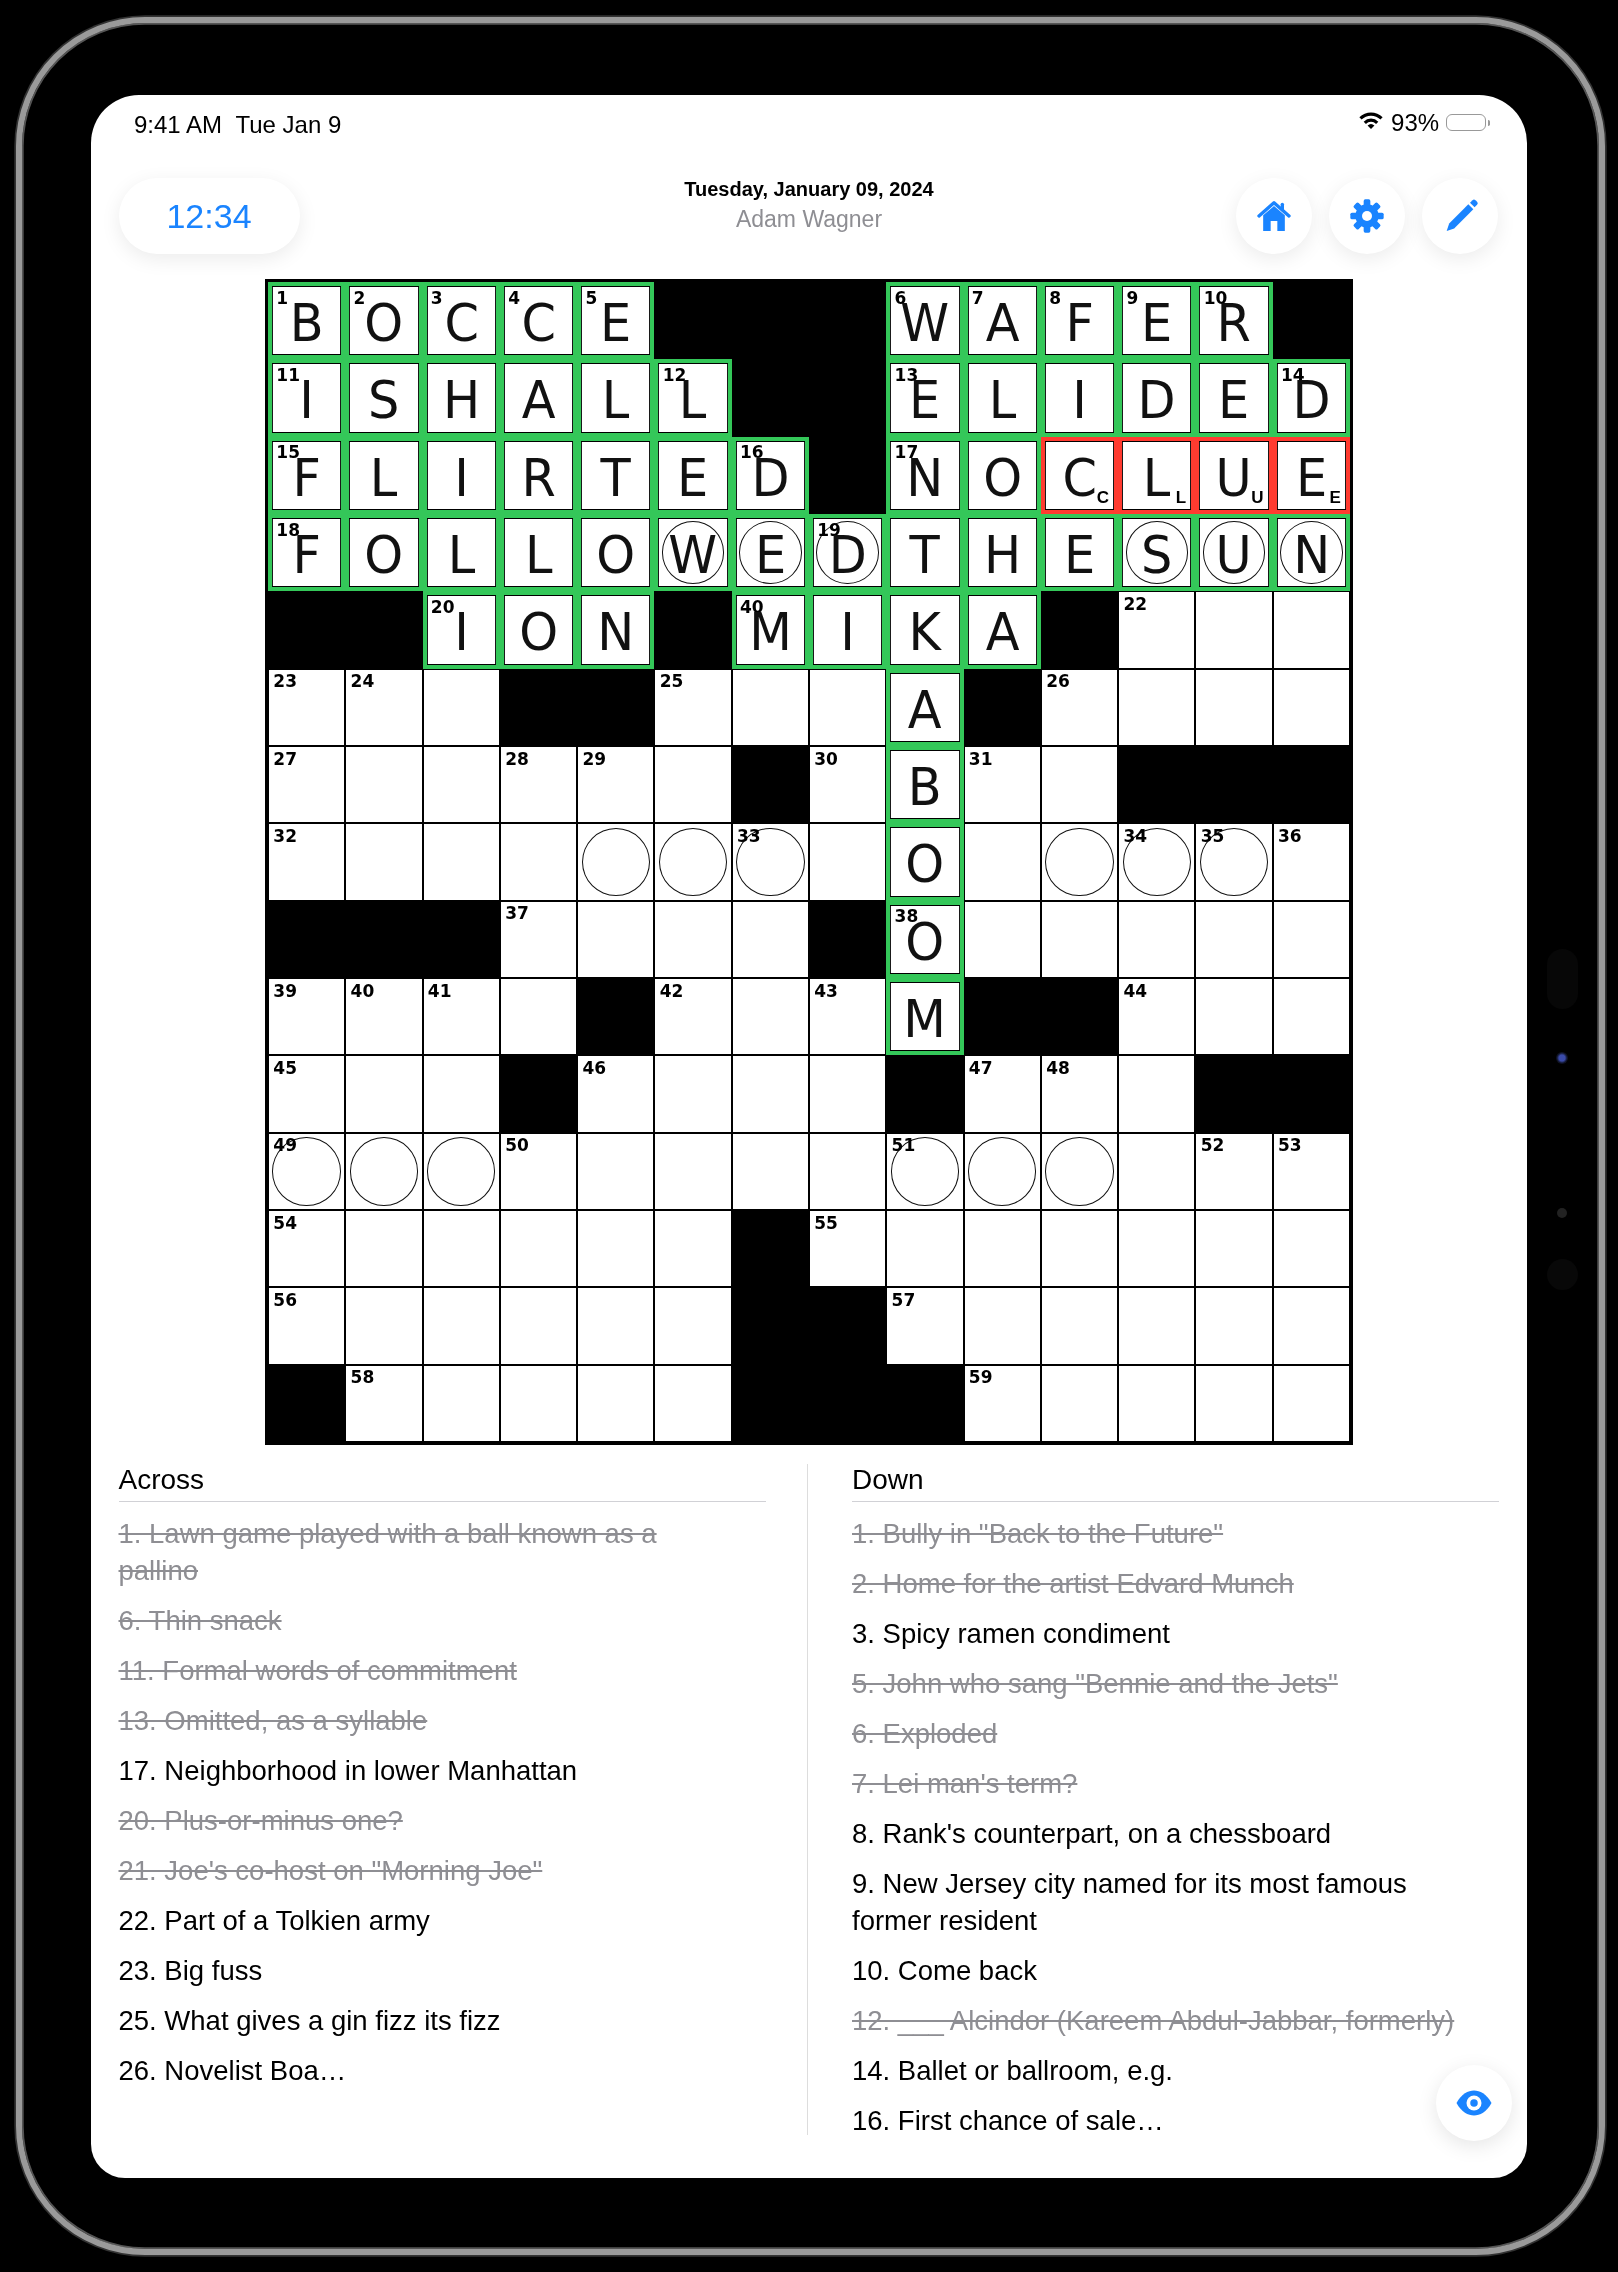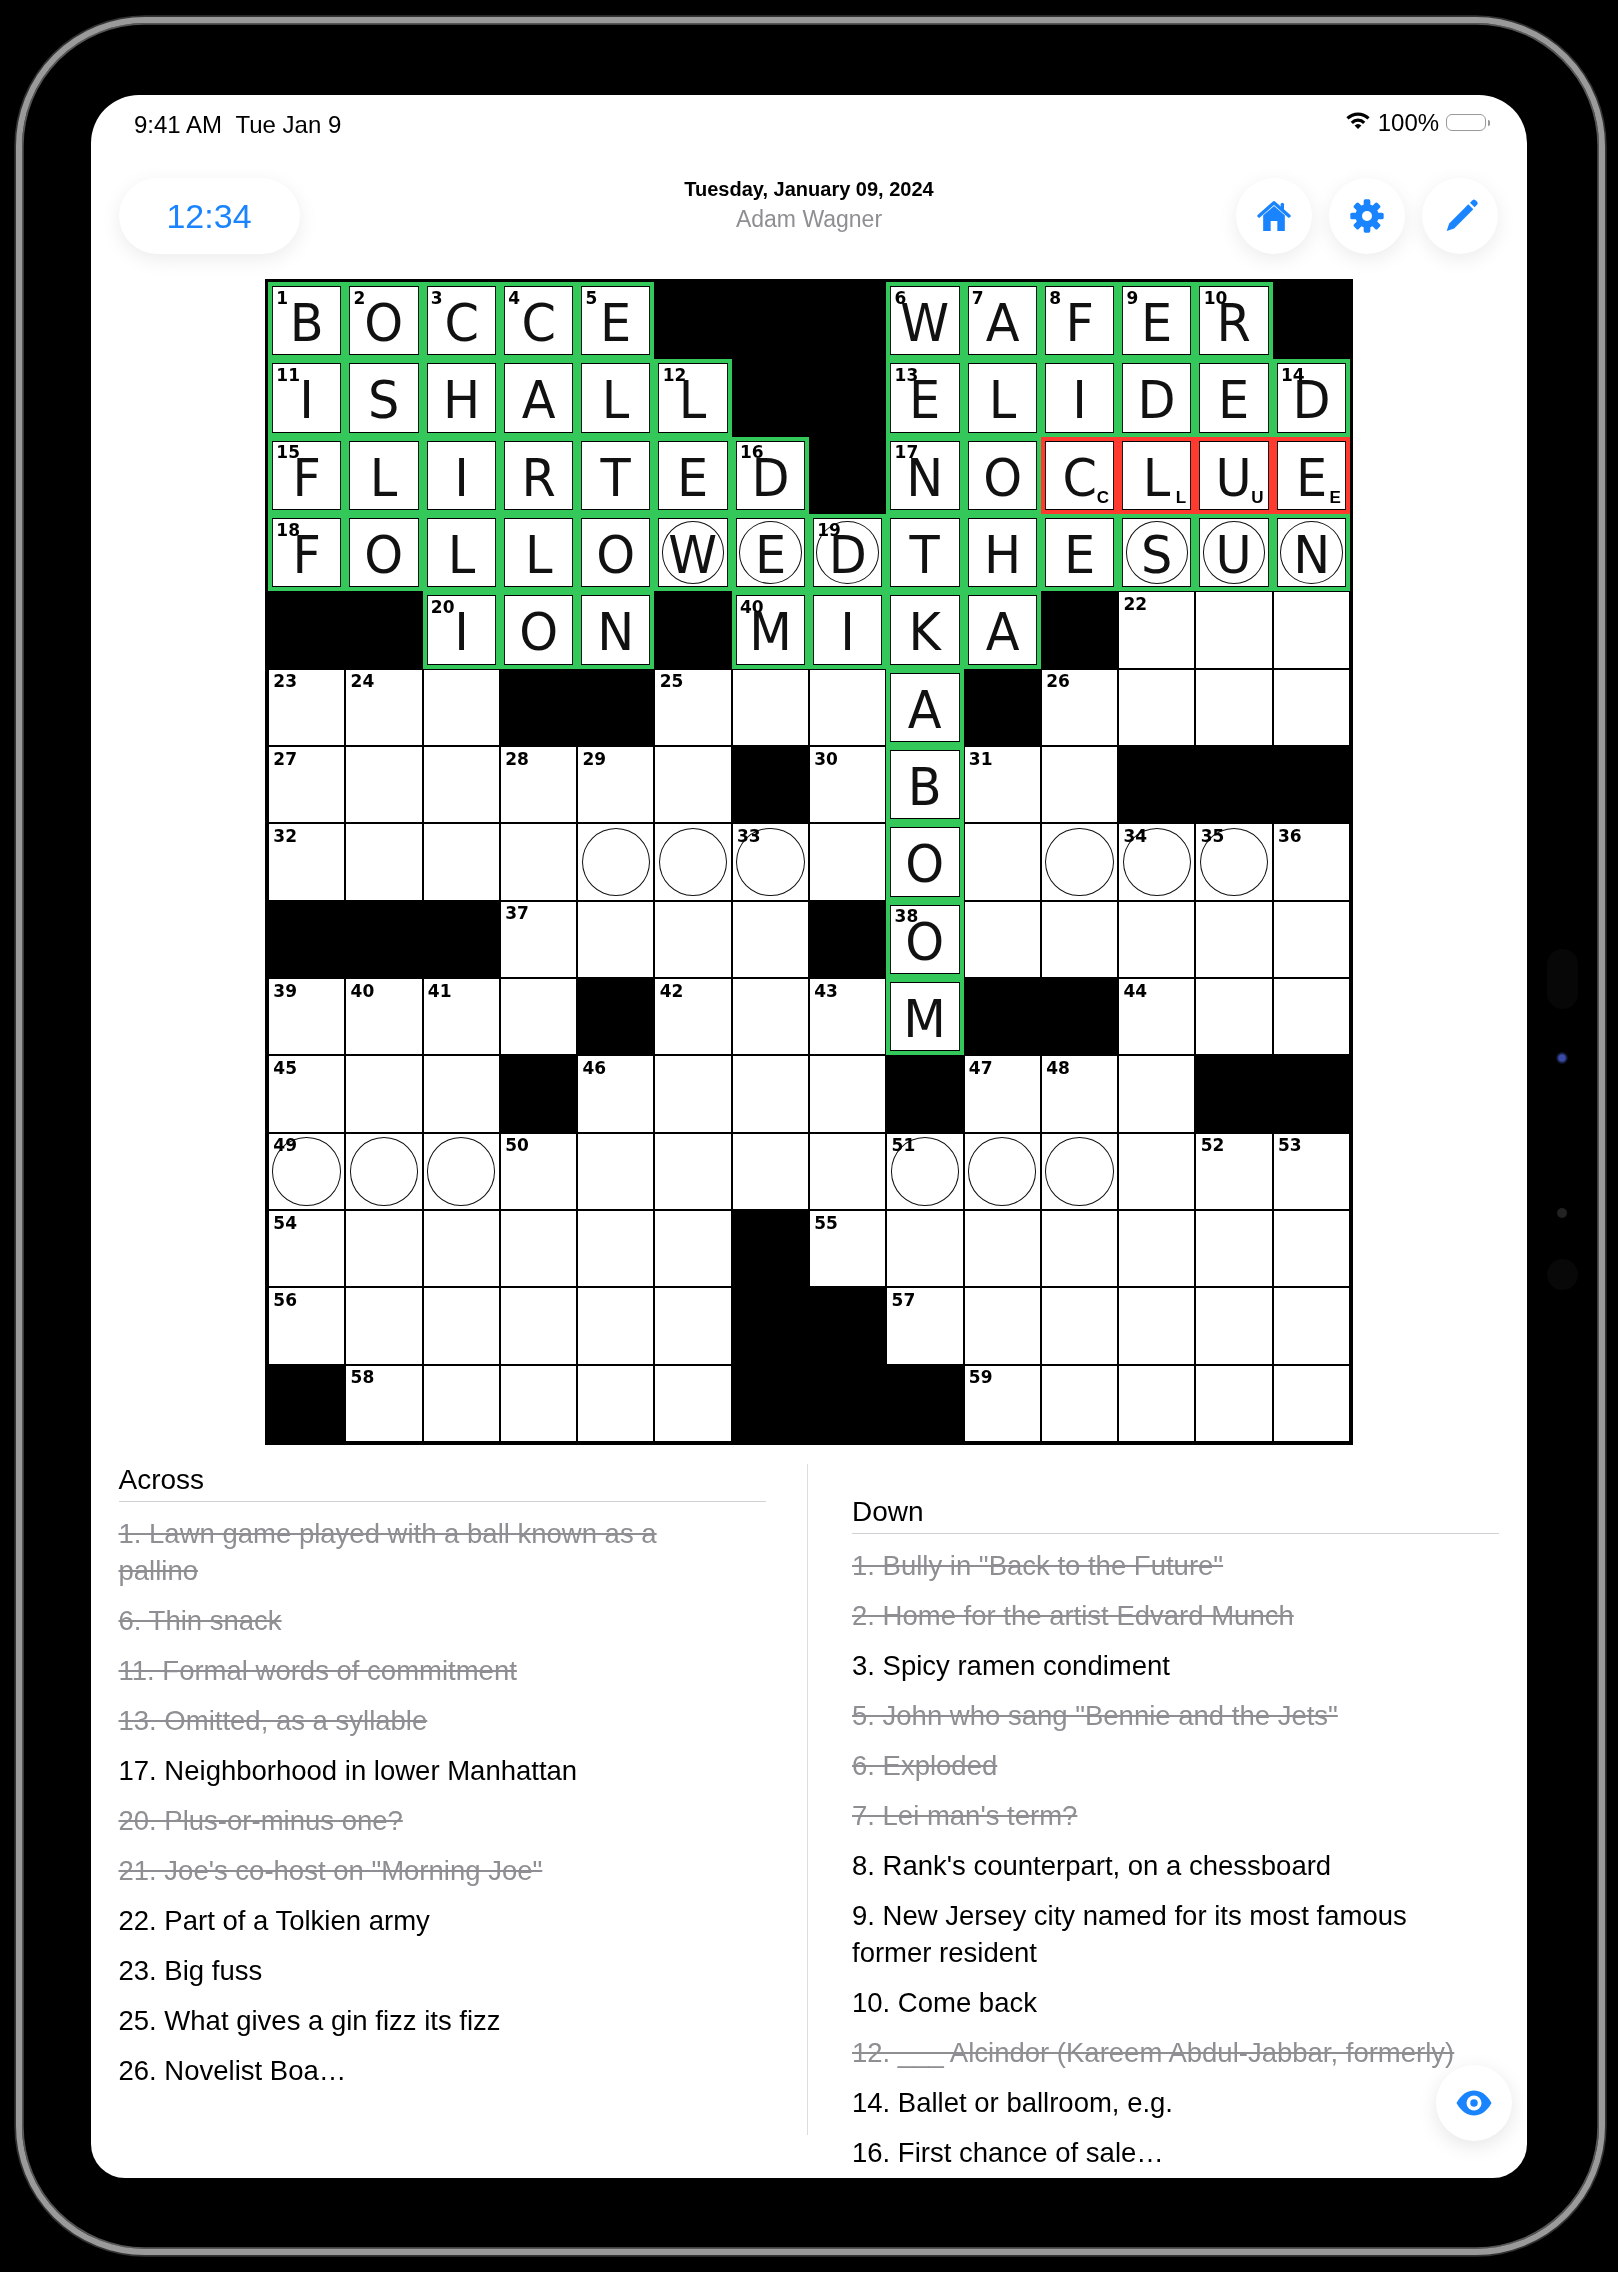--- a/index.html
+++ b/index.html
@@ -57,21 +57,21 @@
   .cell .letter {
     position:absolute; left:0; right:0; top:6.9px; text-align:center; font-size:52px; color:#111;
     font-family:"DejaVu Sans", sans-serif; font-weight:normal; transform:scaleX(0.95);
   }
   .cell .circle { position:absolute; left:3.4px; right:3.4px; top:3.4px; bottom:3.4px; border:1.7px solid #111; border-radius:50%; }
   .cell .hint { position:absolute; right:5.2px; bottom:1.7px; font-size:17px; font-weight:bold; color:#000; }
 
   .clues { position:absolute; left:0; top:1369px; width:100%; bottom:0;text-decoration:underline; }
   .col { position:absolute; top:0; width:647px; }
   .col.across { left:27.5px; }
-  .col.down { left:761px;margin-top:32px; }
+  .col.down { left:761px; }
   .divider-v { position:absolute; left:716px; top:0; width:0.9px; height:671px; background:#ddd; }
   .col h3 { margin:0; font-size:28px; font-weight:normal; color:#000; padding-bottom:5.2px; border-bottom:1.7px solid #d1d1d6; }
   .clue { font-size:27.5px; line-height:37px; color:#000; margin-top:13px; max-width:551px; }
   .col.down .clue { max-width:620px; }
   .clue.done { color:#8e8e93; text-decoration:line-through; }
 
   .eye-btn {
     position:absolute; right:15.5px; top:1970px; width:76px; height:76px; border-radius:50%;
     background:#fff; box-shadow:0 5.2px 20.7px rgba(0,0,0,0.10); display:flex; align-items:center; justify-content:center;
   }
@@ -92,21 +92,21 @@
       <span>9:41 AM</span>&nbsp;&nbsp;<span>Tue Jan 9</span>
     </span>
     <div class="sb-right">
       <span>
         <svg width="26" height="20.7" viewBox="0 0 30 24">
             <path d="M15 22l4-4a6 6 0 0 0-8 0z" fill="#000"></path>
             <path d="M6.5 13.5a12 12 0 0 1 17 0l-2.6 2.6a8.3 8.3 0 0 0-11.8 0z" fill="#000"></path>
             <path d="M1.5 8.5a19 19 0 0 1 27 0l-2.6 2.6a15.3 15.3 0 0 0-21.8 0z" fill="#000"></path>
           </svg>
       </span>
-      <span>100%</span>
+      <span>93%</span>
       <span class="battery"><span class="fill"></span></span>
     </div>
   </div>
 
   <div class="timer-pill">
     <span>12:34</span>
   </div>
 
   <div class="title-block">
     <div class="title">Tuesday, January 09, 2024</div>

